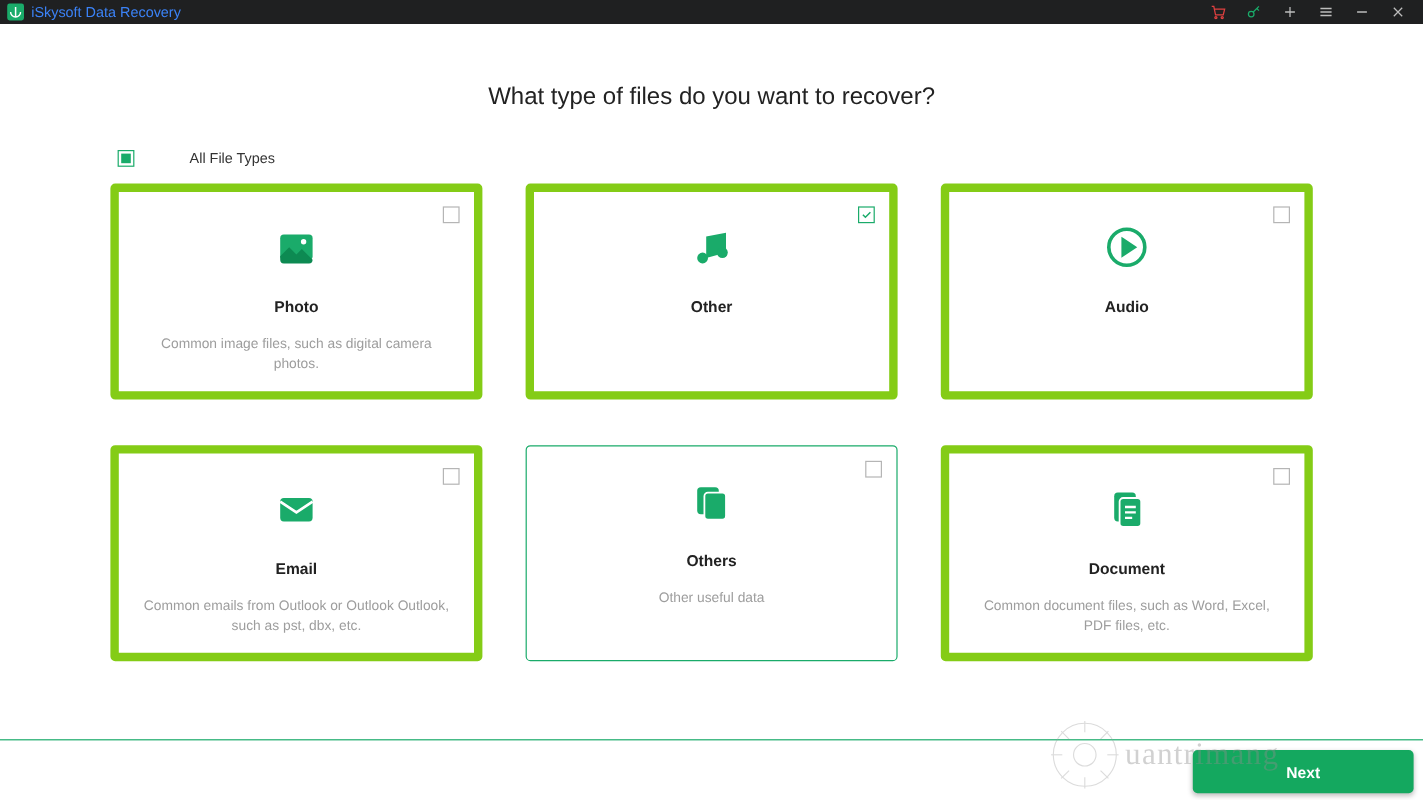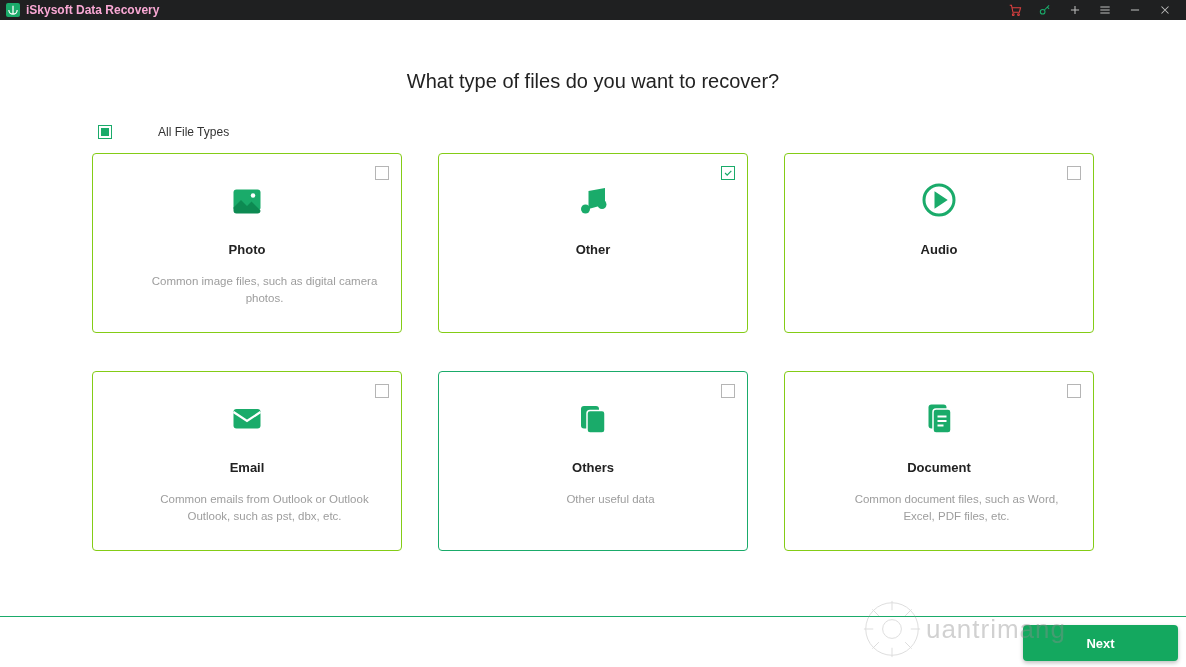--- a/index.html
+++ b/index.html
@@ -7,26 +7,26 @@
   font-family: "Segoe UI", Arial, sans-serif;
   background: #fff;
   width: 1186px;
   height: 667px;
   overflow: hidden;
   position: relative;
 }
 .titlebar {
   height: 20px;
   background: #1f2021;
-  color: #f9a8d4;
+  color: #3b82f6;
   display: flex;
   align-items: center;
   padding: 0 6px;
   font-size: 12px;
-  font-weight: 700;
+  font-weight: 400;
 }
 .titlebar .logo {
   width: 14px; height: 14px;
   background: #1aab6a;
   border-radius: 2px;
   margin-right: 6px;
   display: flex; align-items: center; justify-content: center;
 }
 .titlebar .logo svg { width: 10px; height: 10px; }
 .titlebar .spacer { flex: 1; }
@@ -67,21 +67,21 @@
 }
 .grid {
   display: grid;
   grid-template-columns: repeat(3, 310px);
   gap: 36px;
   justify-content: center;
   padding: 0 40px;
   row-gap: 38px;
 }
 .card {
-  border: 1px solid #84cc16;
+  border: 7px solid #84cc16;
   border-radius: 4px;
   height: 180px;
   position: relative;
   padding: 20px 20px 10px 20px;
   display: flex;
   flex-direction: column;
   align-items: center;
 }
 .card.selected {
   border: 1.5px solid #1aab6a;
@@ -108,47 +108,46 @@
   color: #222;
   margin-top: 22px;
 }
 .card .desc {
   font-size: 11.5px;
   color: #9d9d9d;
   text-align: center;
   margin-top: 16px;
   line-height: 1.5;
   max-width: 270px;
-  margin-left: 35px;
 }
 .footer-bar {
   position: absolute;
   bottom: 50px; left: 0; right: 0;
   height: 1px;
   background: #1aab6a;
 }
 .next-btn {
   position: absolute;
   right: 8px; bottom: 6px;
-  width: 155px; height: 36px;
+  width: 184px; height: 36px;
   background: #14a85f;
   color: #fff;
   border: none;
   border-radius: 4px;
   font-size: 13px;
   font-weight: 600;
   cursor: pointer;
   box-shadow: 0 2px 4px rgba(0,0,0,0.25);
 }
 .watermark {
   position: absolute;
   right: 120px; bottom: 8px;
   font-size: 26px;
   color: rgba(140,140,140,0.4);
-  font-family: Liberation Sans, sans-serif;
+  font-family: Liberation Serif, serif;
   letter-spacing: 1px;
   pointer-events: none;
   display: flex;
   align-items: center;
   gap: 4px;
 }
 .watermark svg { width: 60px; height: 60px; opacity: 0.35; }
 </style>
 </head>
 <body>

